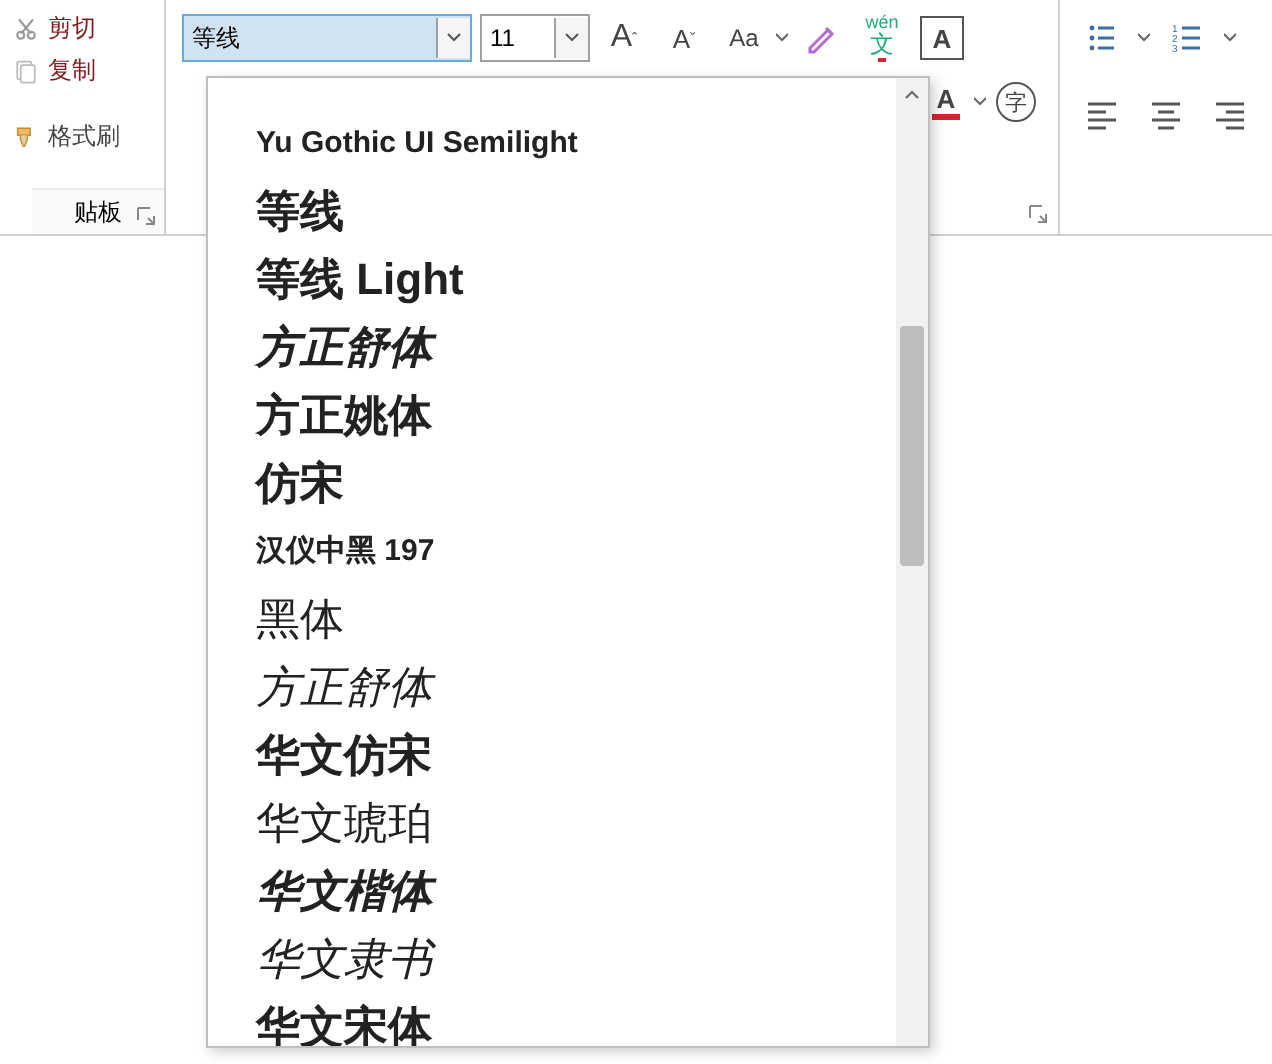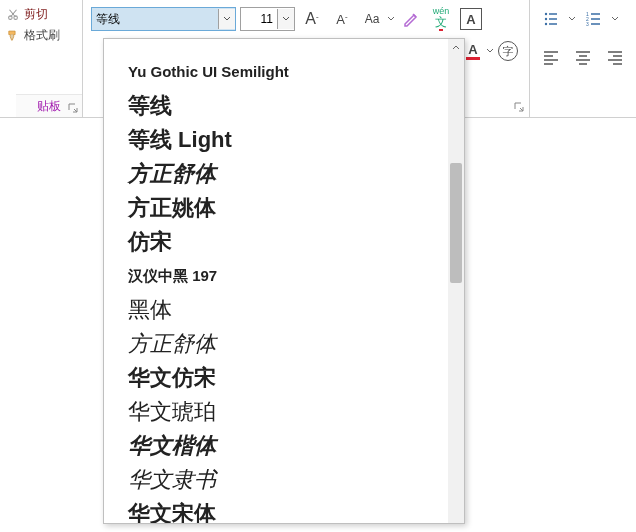--- a/index.html
+++ b/index.html
@@ -2,28 +2,28 @@
 <html><head>
 <meta charset="utf-8">
 <style>
   html,body{margin:0;padding:0;font-family:"Microsoft YaHei","SimSun",sans-serif;font-size:12px;background:#fff;color:#333;width:636px;height:532px;overflow:hidden}
   .ribbon{display:flex;border-bottom:1px solid #d0d0d0;height:117px;background:#fff}
   .clip-pane{width:89px;border-right:1px solid #d0d0d0;position:relative;padding-top:4px}
   .clip-item{display:flex;align-items:center;gap:4px;padding:2px 6px;color:#666}
   .clip-item.disabled{color:#7f1d1d}
   .clip-icon{width:14px;height:14px;display:flex;align-items:center;justify-content:center}
   .fmt-brush .clip-icon svg{width:18px;height:18px}
-  .pane-title{position:absolute;left:16px;right:0;bottom:0;height:22px;line-height:22px;text-align:center;background:#fafafa;border-top:1px solid #e8e8e8;font-size:12px;color:#a21caf}
+  .pane-title{position:absolute;left:16px;right:0;bottom:0;height:22px;line-height:22px;text-align:center;background:#fafafa;border-top:1px solid #e8e8e8;font-size:12px;color:#000000}
   .dialog-launch{position:absolute;right:3px;bottom:3px;width:12px;height:12px}
   .font-pane{flex:1;position:relative;padding:6px 8px}
   .row{display:flex;align-items:center;gap:4px;margin-bottom:6px}
   .combo{position:relative;display:inline-flex;align-items:center;border:1px solid #a0a0a0;height:22px;background:#fff}
   .combo.sel{background:#cfe3f2;border-color:#6aa9d8}
   .combo input{border:0;outline:0;height:20px;padding:0 4px;font-size:12px;background:transparent;width:118px}
-  .combo input.short{width:28px;text-align:right}
+  .combo input.short{width:28px;text-align:left}
   .combo-btn{width:16px;height:20px;border-left:1px solid #a0a0a0;display:flex;align-items:center;justify-content:center;background:#f5f5f5}
   .btn, .btn-sq{width:24px;height:24px;display:flex;align-items:center;justify-content:center;border:1px solid transparent;color:#444}
   .split-arr{width:7px;height:24px;display:flex;align-items:center;justify-content:center;margin-left:-2px}
   .row2{display:flex;align-items:center;gap:2px}
   .box-A{border:1.5px solid #555;width:20px;height:20px;display:flex;align-items:center;justify-content:center;font-weight:bold;font-size:13px}
   .hl-A{display:inline-flex;align-items:center;justify-content:center;width:20px;height:20px;position:relative}
   .hl-A::after{content:"";position:absolute;left:2px;right:2px;bottom:1px;height:4px;background:#ffe46b}
   .color-A{display:inline-flex;flex-direction:column;align-items:center;justify-content:center;width:20px;height:20px}
   .color-A .bar{width:14px;height:3px;background:#d23}
   .ring{width:18px;height:18px;border:1.5px solid #555;border-radius:50%;display:flex;align-items:center;justify-content:center;font-size:11px}
@@ -49,21 +49,30 @@
 
   <div class="clip-pane">
     <div class="clip-item disabled">
       <span class="clip-icon">
         <svg viewBox="0 0 16 16" width="14" height="14">
             <path d="M4 2l5 6M12 2L7 8M5 13a2 2 0 100-4 2 2 0 000 4zm6 0a2 2 0 100-4 2 2 0 000 4zM7 8l-2 2m4-2l2 2" stroke="#999" fill="none" stroke-width="1.2"></path>
           </svg>
       </span>
       <span>剪切</span>
     </div>
-    <div class="clip-item fmt-brush" style="">
+    <div class="clip-item disabled">
+      <span class="clip-icon">
+        <svg viewBox="0 0 16 16" width="14" height="14">
+            <rect x="3" y="2" width="8" height="10" rx="1" stroke="#bbb" fill="none"></rect>
+            <rect x="5" y="4" width="8" height="10" rx="1" stroke="#bbb" fill="#fff"></rect>
+          </svg>
+      </span>
+      <span>复制</span>
+    </div>
+    <div class="clip-item fmt-brush" style="margin-top:12px">
       <span class="clip-icon">
         <svg viewBox="0 0 20 20" width="18" height="18">
             <path d="M4 3h9v5H4z" fill="#f4b860" stroke="#c98a2c"></path>
             <path d="M6 8v3l2 5h1l2-5V8" fill="#e0cda8" stroke="#c98a2c"></path>
           </svg>
       </span>
       <span style="color:#444">格式刷</span>
     </div>
     <div class="pane-title">贴板</div>
     <div class="dialog-launch">

